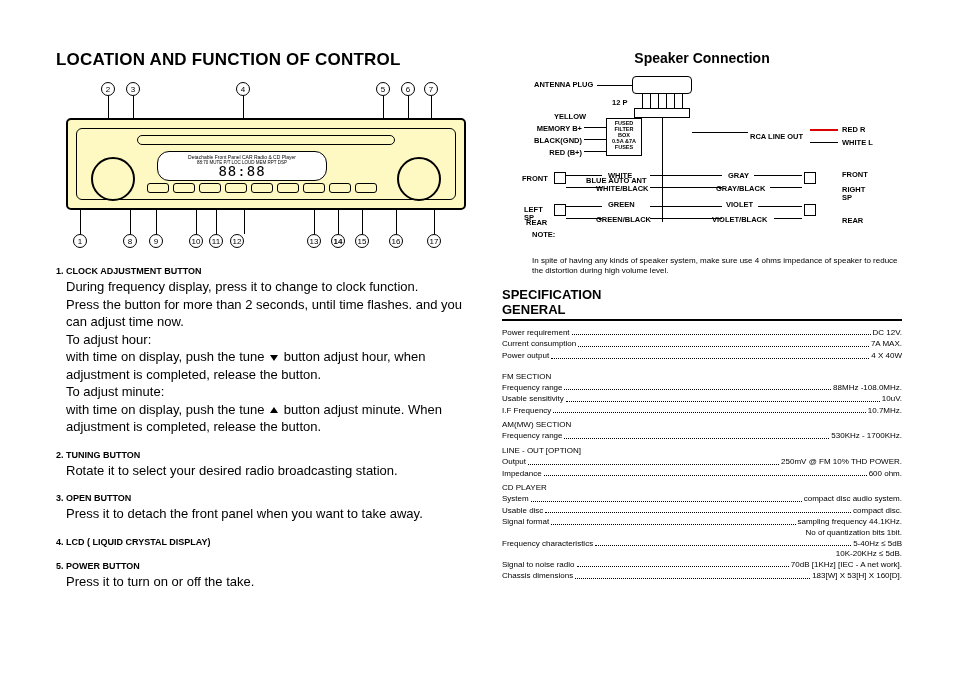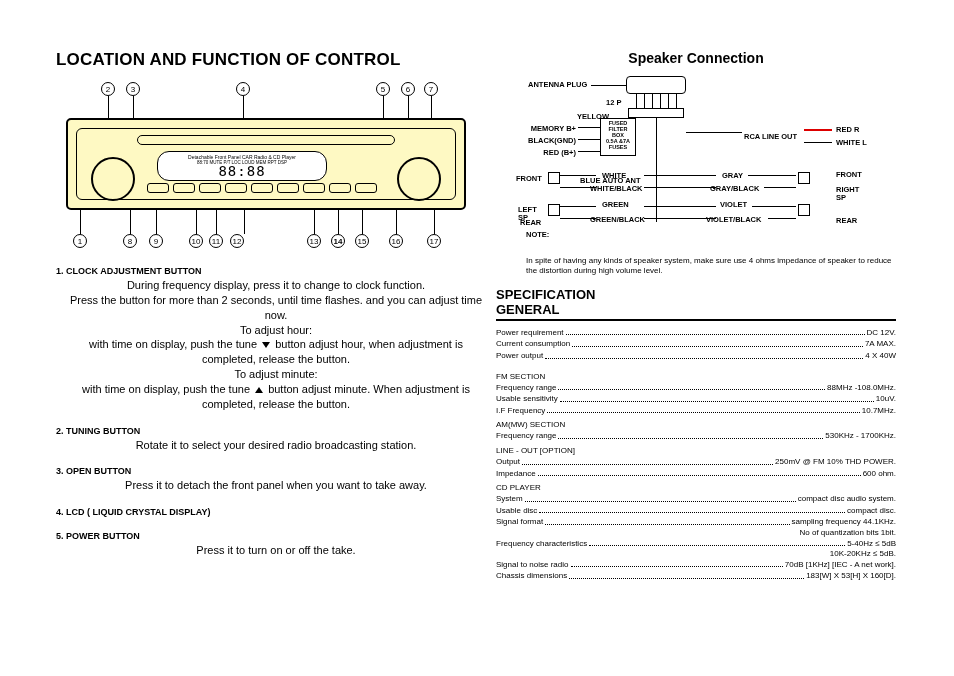--- a/index.html
+++ b/index.html
@@ -5,21 +5,21 @@
   * { box-sizing: border-box; margin: 0; padding: 0; }
   body {
     width: 954px; height: 676px;
     background: #fff;
     font-family: Arial, Helvetica, sans-serif;
     font-size: 9px;
     color: #000;
     position: relative;
     padding: 50px 40px 20px 56px;
   }
-  .cols { display: flex; gap: 10px; }
+  .cols { display: flex; gap: 16px; }
   .left { width: 430px; }
   .right { width: 400px; }
   h1.main {
     font-family: "Arial Black", Arial, sans-serif;
     font-size: 17px; font-weight: 900;
     letter-spacing: 0.2px;
     margin-bottom: 12px;
   }
   h2.spk {
     font-family: "Arial Black", Arial, sans-serif;
@@ -59,21 +59,21 @@
   .knob2 { position:absolute; right:14px; top:28px; width:44px; height:44px; border:2px solid #000; border-radius:50%; }
   .lcd { position:absolute; left:80px; top:22px; width:170px; height:30px; border:1px solid #000; border-radius:12px; background:#fff; text-align:center; }
   .lcd-txt { font-size:5px; display:block; margin-top:2px; }
   .lcd-seg { font-family: monospace; font-size:14px; letter-spacing:1px; line-height:12px;}
   .btnrow { position:absolute; left:70px; bottom:6px; display:flex; gap:4px; }
   .btn { width:22px; height:10px; border:1px solid #000; border-radius:3px; }
   .tline { position:absolute; width:1px; background:#000; }
 
   .sect { margin-bottom: 14px; }
   .sect-h { font-weight: bold; font-size: 9px; margin-bottom:2px; }
-  .sect-body { font-size:11px; line-height:1.35; padding-left:10px;text-align:center;}
+  .sect-body { font-size:13px; line-height:1.35; padding-left:10px;}
   .tri { display:inline-block; width:0; height:0; border-left:4px solid transparent; border-right:4px solid transparent; vertical-align:middle; margin:0 2px;}
   .tri-down { border-top:6px solid #000;}
   .tri-up { border-bottom:6px solid #000;}
 
   
   .wire-box { width:398px; height:180px; position:relative; font-size:7.5px; font-weight:bold; margin-bottom:4px;}
   .plug { position:absolute; border:1px solid #000; background:#fff; }
   .wlbl { position:absolute; white-space:nowrap; }
   .hline { position:absolute; height:1px; background:#000;}
   .vline { position:absolute; width:1px; background:#000;}
@@ -203,21 +203,21 @@
       <div class="wlbl" style="left:110px; top:26px;">12 P</div>
 
       <div class="vline" style="left:140px; top:22px; height:14px;"></div>
       <div class="vline" style="left:148px; top:22px; height:14px;"></div>
       <div class="vline" style="left:156px; top:22px; height:14px;"></div>
       <div class="vline" style="left:164px; top:22px; height:14px;"></div>
       <div class="vline" style="left:172px; top:22px; height:14px;"></div>
       <div class="vline" style="left:180px; top:22px; height:14px;"></div>
       <div class="plug" style="left:132px; top:36px; width:56px; height:10px;"></div>
 
-      <div class="wlbl" style="left:76px; top:40px; text-align:center; width:42px;">YELLOW</div>
+      <div class="wlbl" style="left:52px; top:40px; text-align:left; width:42px;">YELLOW</div>
       <div class="wlbl" style="left:20px; top:52px; text-align:right; width:60px;">MEMORY B+</div>
       <div class="wlbl" style="left:20px; top:64px; text-align:right; width:60px;">BLACK(GND)</div>
       <div class="wlbl" style="left:30px; top:76px; text-align:right; width:50px;">RED (B+)</div>
 
       <div class="wirecell" style="left:104px; top:46px; width:36px; height:38px; font-size:5.5px;">FUSED<br>FILTER<br>BOX<br>0.5A &amp;7A<br>FUSES</div>
       <div class="hline" style="left:82px; top:55px; width:22px;"></div>
       <div class="hline" style="left:82px; top:67px; width:22px;"></div>
       <div class="hline" style="left:82px; top:79px; width:22px;"></div>
 
       <div class="wlbl" style="left:84px; top:104px; color:#000;">BLUE  AUTO ANT</div>

